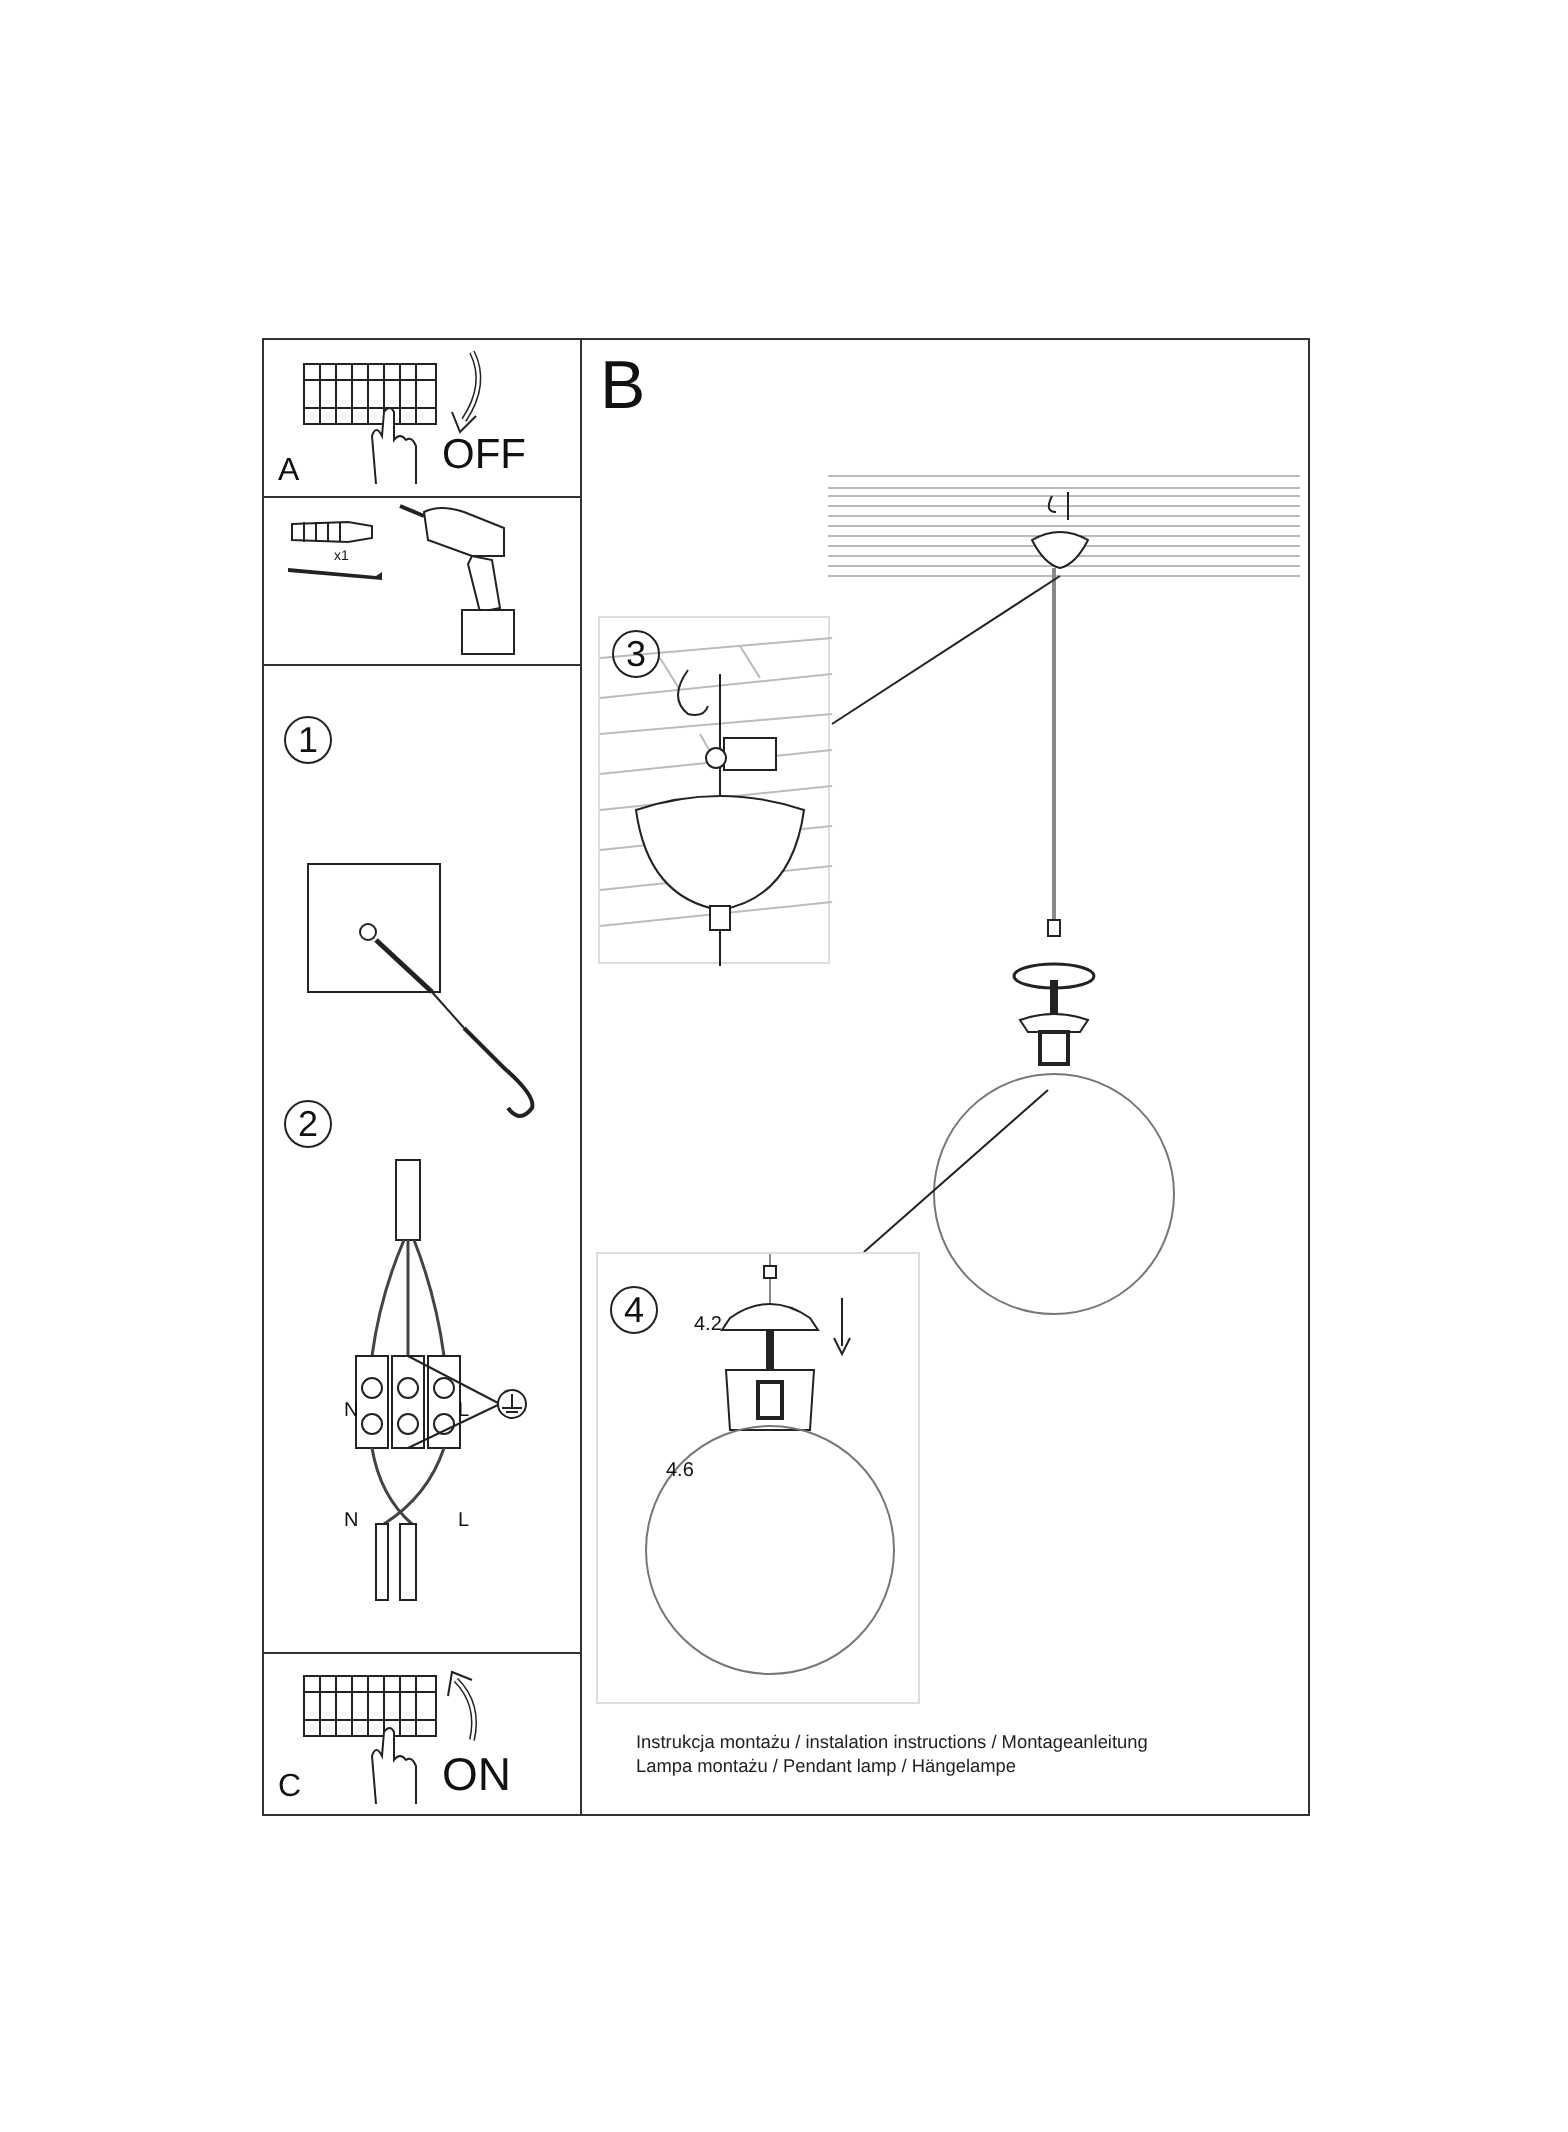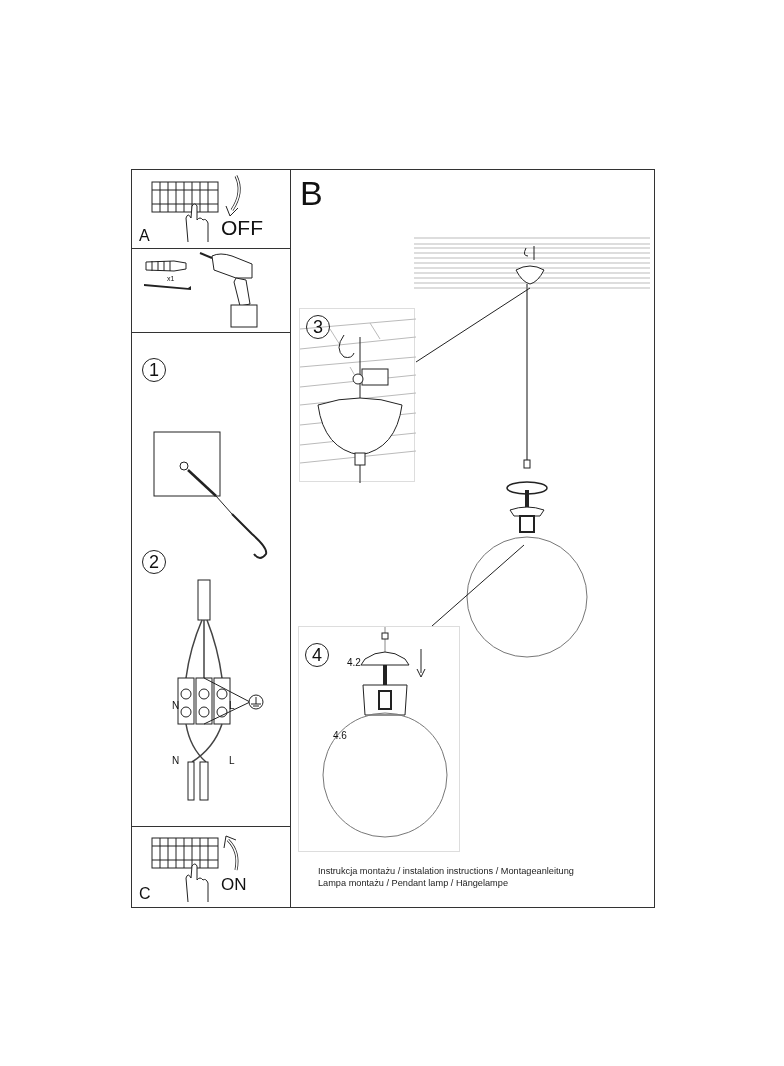--- a/index.html
+++ b/index.html
@@ -128,21 +128,21 @@
   </svg>
   <svg style="left:182px;top:858px" width="30" height="45">
     <path d="M6 44 L4 20 Q6 14 9 20 L10 8 Q13 4 15 8 L15 22 Q18 18 21 22 Q24 20 26 25 L26 44" fill="#fff" stroke="#222"></path>
   </svg>
   <svg style="left:222px;top:834px" width="25" height="40">
     <path d="M14 36 Q18 18 6 6" fill="none" stroke="#222" stroke-width="3"></path>
     <path d="M14 36 Q18 18 6 6" fill="none" stroke="#fff" stroke-width="1.5"></path>
     <path d="M2 14 L4 2 L14 6" fill="none" stroke="#222"></path>
   </svg>
   <div class="lbl" style="left:139px;top:886px">C</div>
-  <div class="lbl" style="left:221px;top:876px;font-size:17px">ON</div>
+  <div class="lbl" style="left:221px;top:876px;font-size:23px">ON</div>
 </div>
 
 <div class="bigB">B</div>
 
 <svg style="left:414px;top:234px" width="240" height="60">
   <g stroke="#bbb" stroke-width="1">
     <line x1="0" y1="4" x2="236" y2="4"></line>
       <line x1="0" y1="10" x2="236" y2="10"></line>
       <line x1="0" y1="14" x2="236" y2="14"></line>
     <line x1="0" y1="19" x2="236" y2="19"></line>

